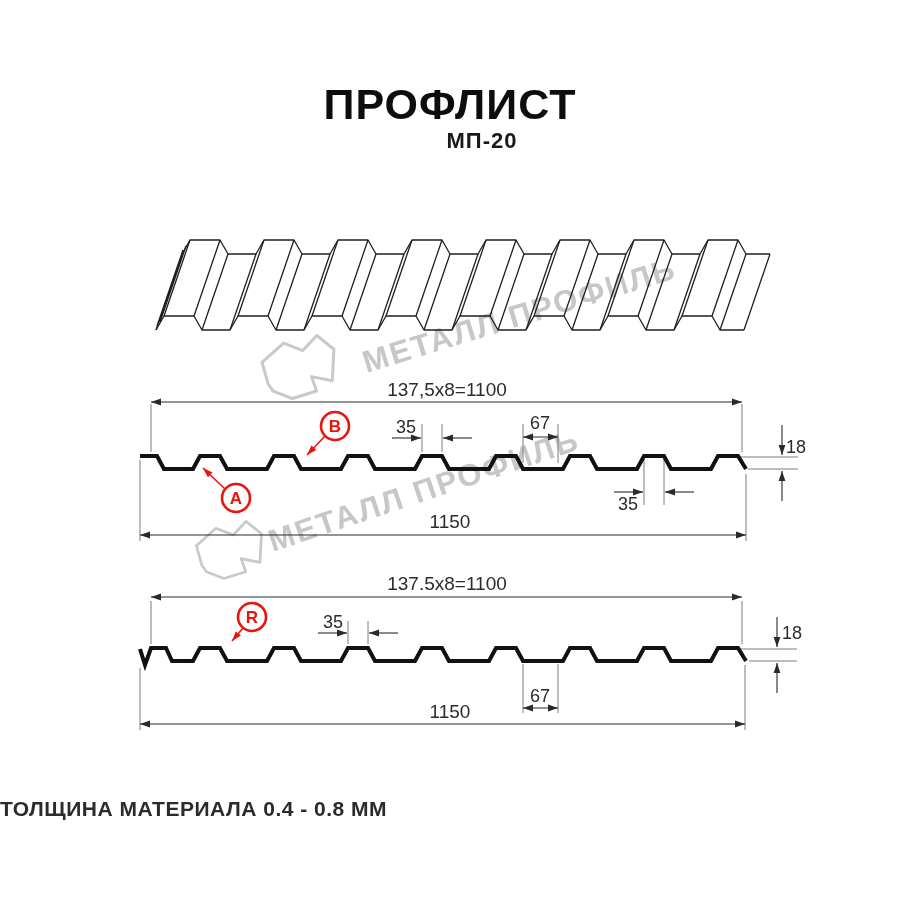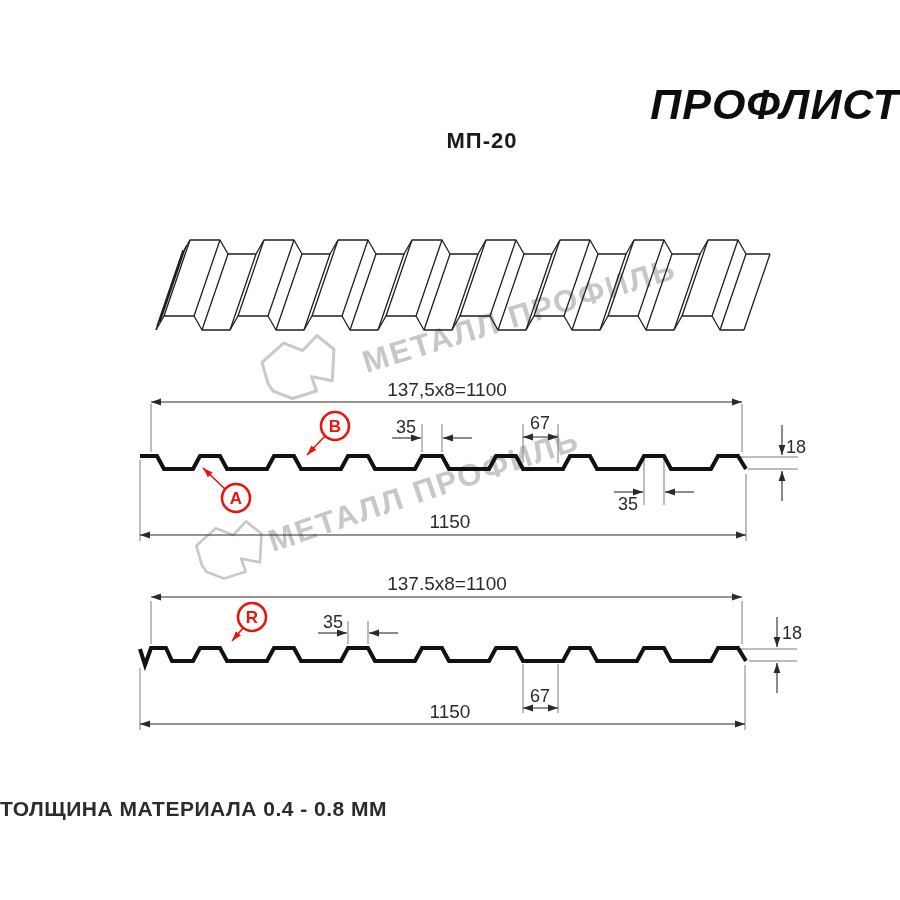--- a/index.html
+++ b/index.html
@@ -1,19 +1,19 @@
 <!DOCTYPE html>
 <html><head>
 <meta charset="utf-8">
 <style>
   html,body{margin:0;padding:0;background:#ffffff;}
   .page{position:relative;width:900px;height:900px;background:#fff;overflow:hidden;
         font-family:"Liberation Sans",sans-serif;}
-  .title{position:absolute;left:0;top:80px;width:900px;text-align:right;
-         font-size:43px;font-weight:700;letter-spacing:1px;color:#0d0d0d;font-style:italic;}
+  .title{position:absolute;left:0;top:80px;width:900px;text-align:center;
+         font-size:43px;font-weight:700;letter-spacing:1px;color:#0d0d0d;}
   .subtitle{position:absolute;left:0;top:128px;width:900px;text-align:center;
          font-size:22px;font-weight:700;letter-spacing:1px;color:#1a1a1a;padding-left:32px;}
   .footer-note{position:absolute;left:0;top:797px;width:900px;text-align:left;
          font-size:21px;font-weight:700;letter-spacing:0.5px;color:#2b2b2b;}
   .wm-text{position:absolute;font-size:31px;font-weight:700;letter-spacing:2px;
          color:#c7c7c7;white-space:nowrap;}
   .wm-text.one{left:366px;top:345px;transform:rotate(-17deg);transform-origin:0 26px;}
   .wm-text.two{left:272px;top:524px;transform:rotate(-18.5deg);transform-origin:0 26px;}
   .wm-logo{position:absolute;}
   .wm-logo.one{left:260px;top:334px;transform:rotate(-8deg);}

